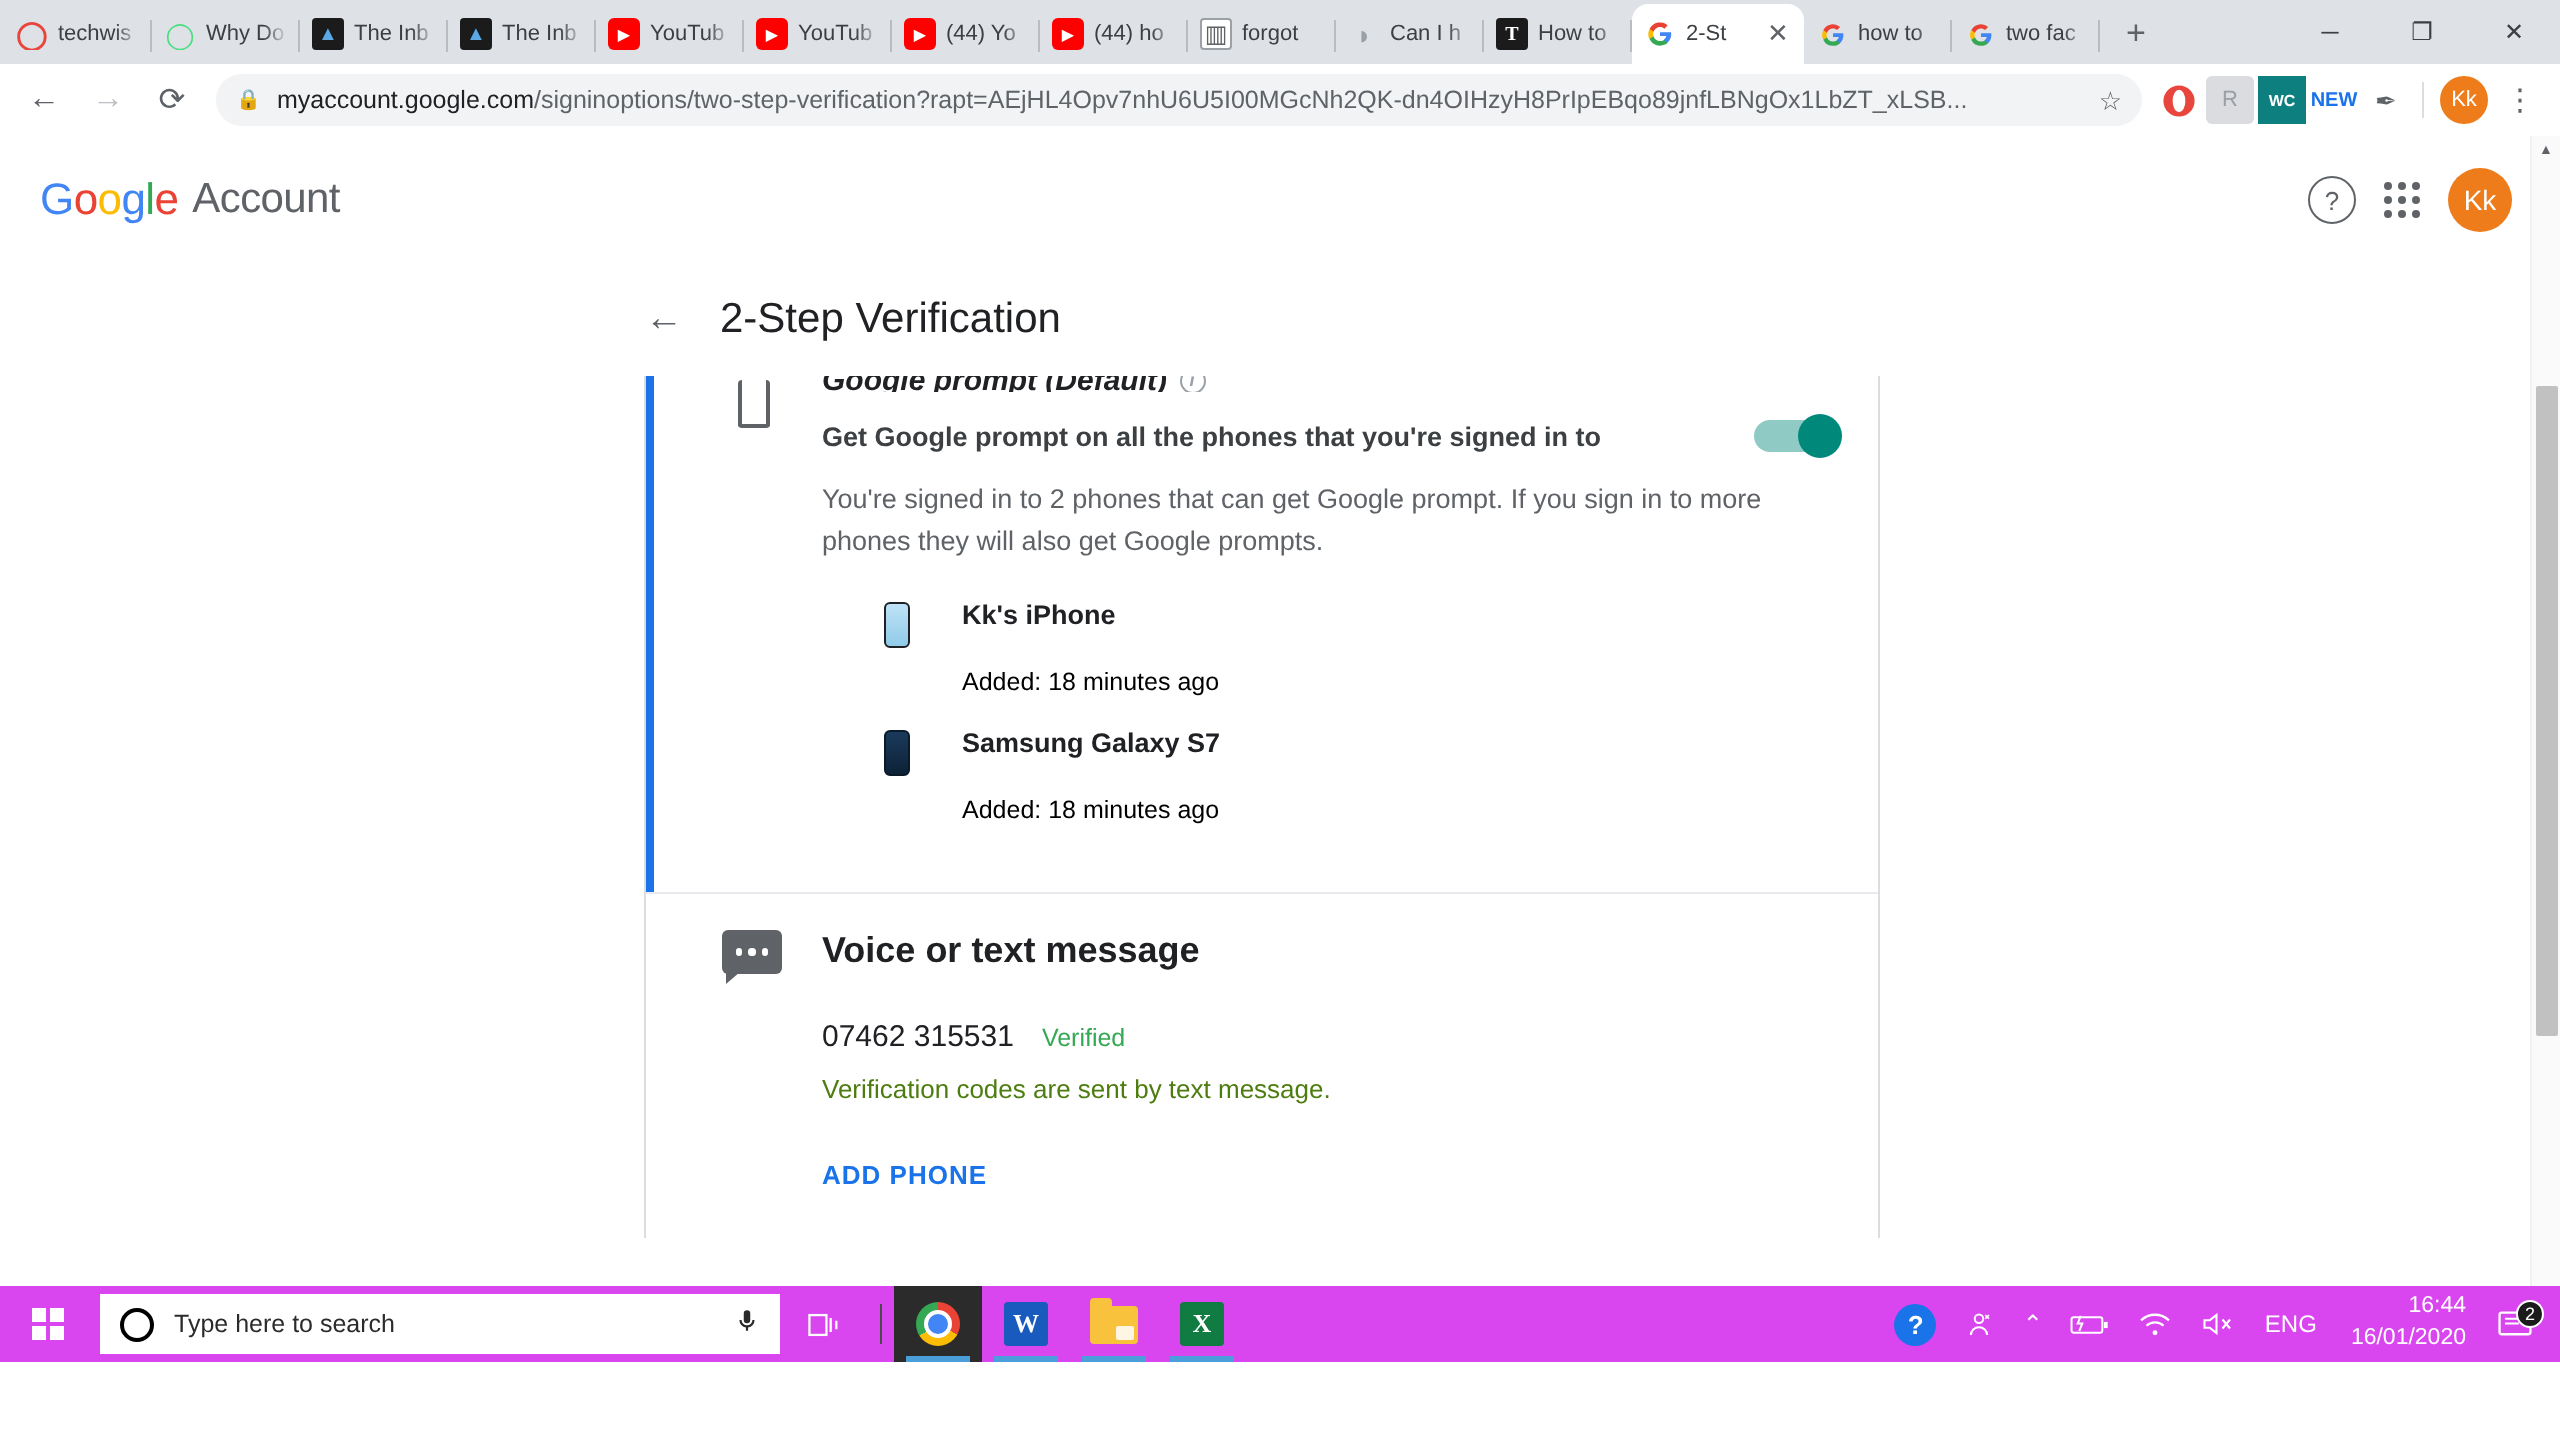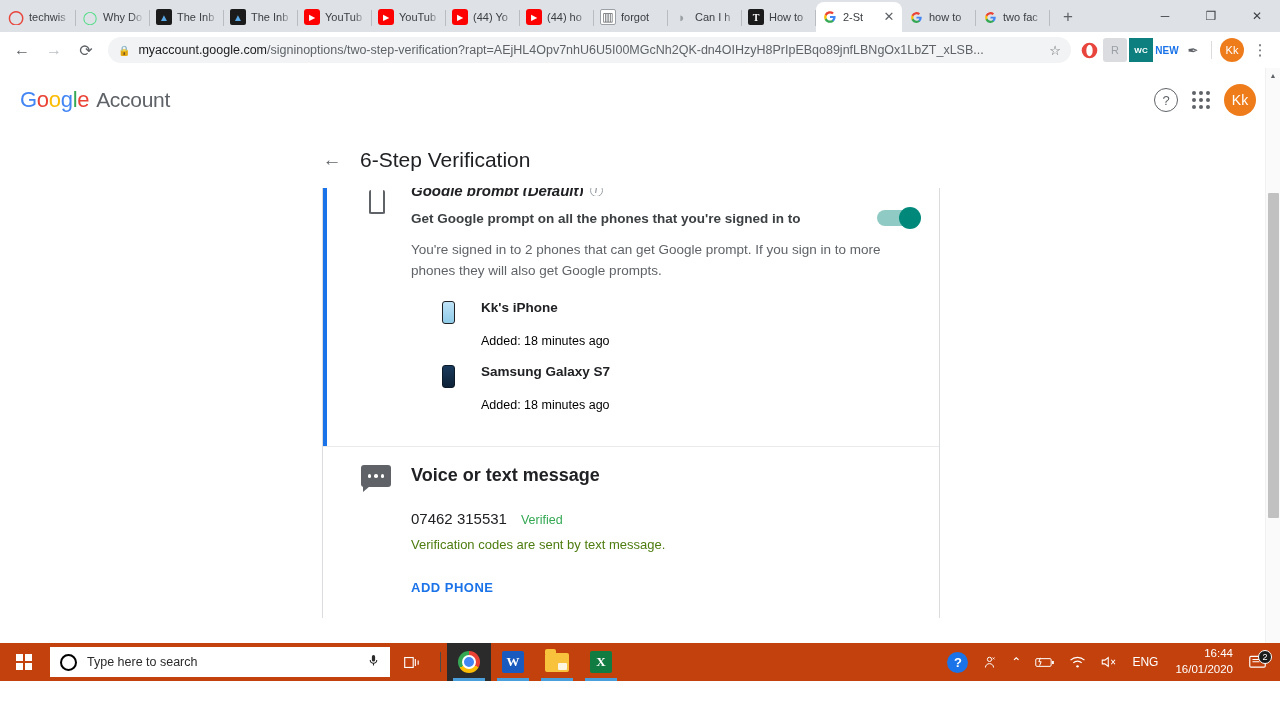--- a/index.html
+++ b/index.html
@@ -363,21 +363,21 @@
     position:absolute; left:2px; width:11px;
     top:125px; height:325px;
     background:#c1c1c1; border-radius:1px;
   }
   .sb-arrow.bottom { position:absolute; bottom:0; left:0; right:0; }
 
   
   #taskbar {
     position:absolute; left:0; bottom:0;
     width:1280px; height:38px;
-    background:#c2410c;
+    background:#d946ef;
     display:flex; align-items:center;
     z-index: 50;
   }
   #start-btn {
     width:48px; height:38px;
     display:flex; align-items:center; justify-content:center;
   }
   .win-logo { display:grid; grid-template-columns:7px 7px; grid-template-rows:7px 7px; gap:2px; }
   .win-logo i { background:#fff; display:block; }
   #search-box {
@@ -616,21 +616,21 @@
           <i></i>
           <i></i>
           <i></i>
       </div>
       <div id="avatar">Kk</div>
     </div>
   </div>
 
   <div id="sub-header">
     <div id="back-arrow">←</div>
-    <div id="page-title">6-Step Verification</div>
+    <div id="page-title">2-Step Verification</div>
   </div>
 
   <div id="content">
     <div id="content-inner">
 
       <div class="card" id="prompt-card">
 
         <div class="prompt-section">
           <div id="blue-bar"></div>
           <div class="sec-icon">

